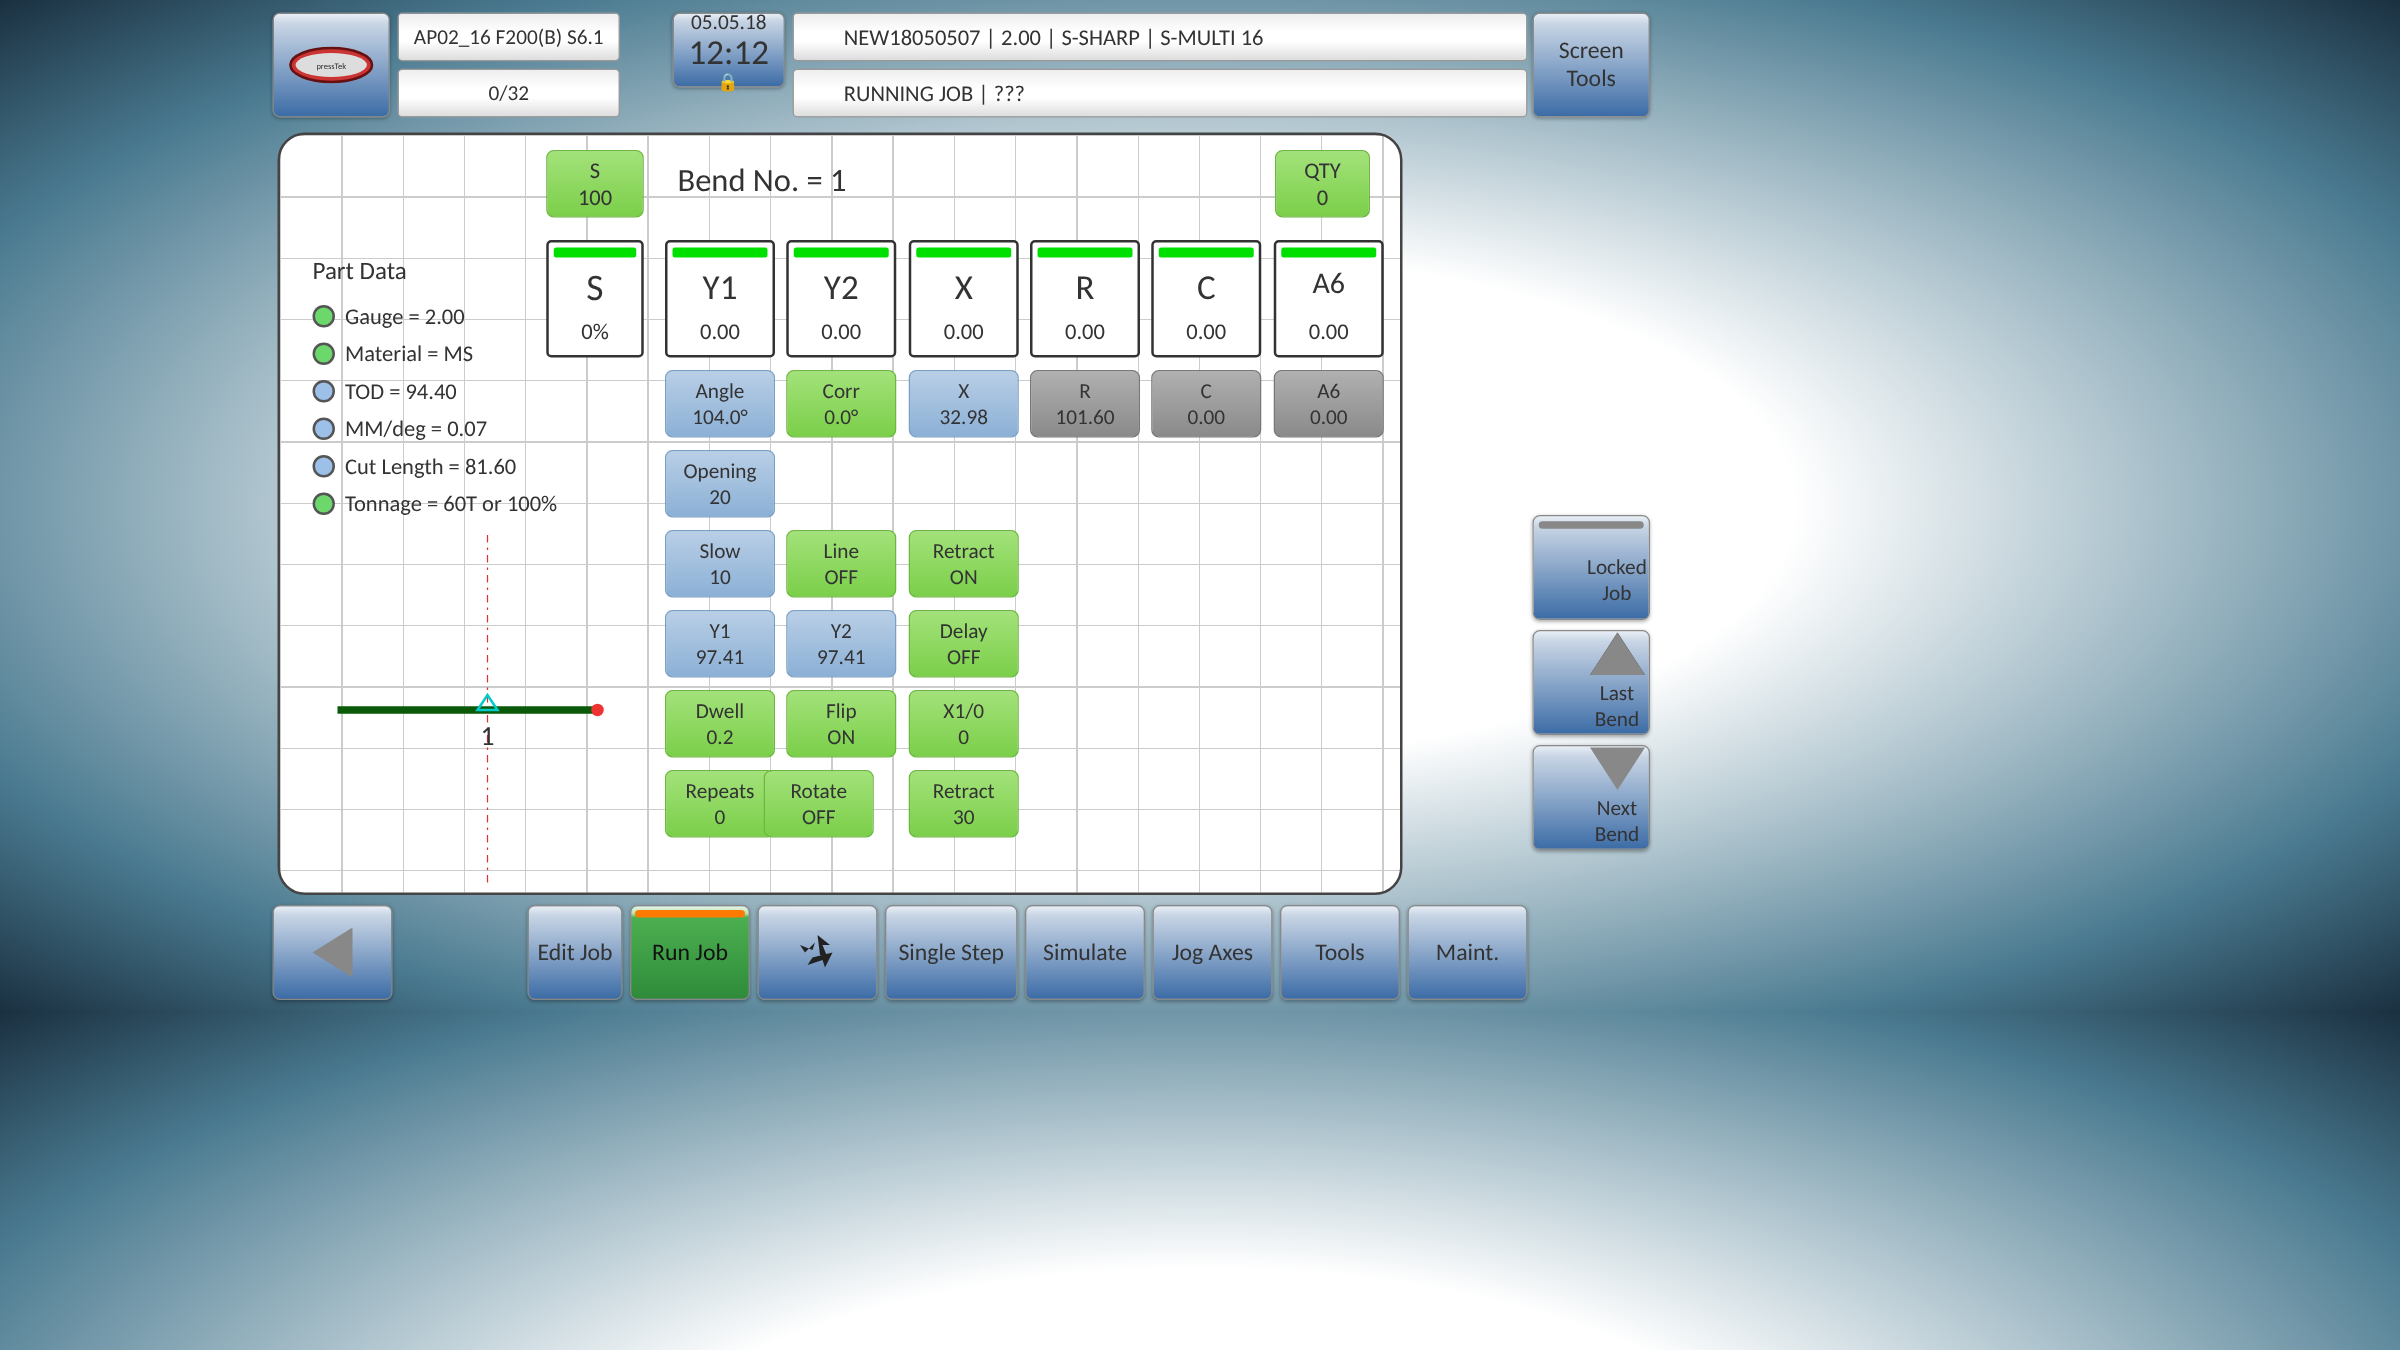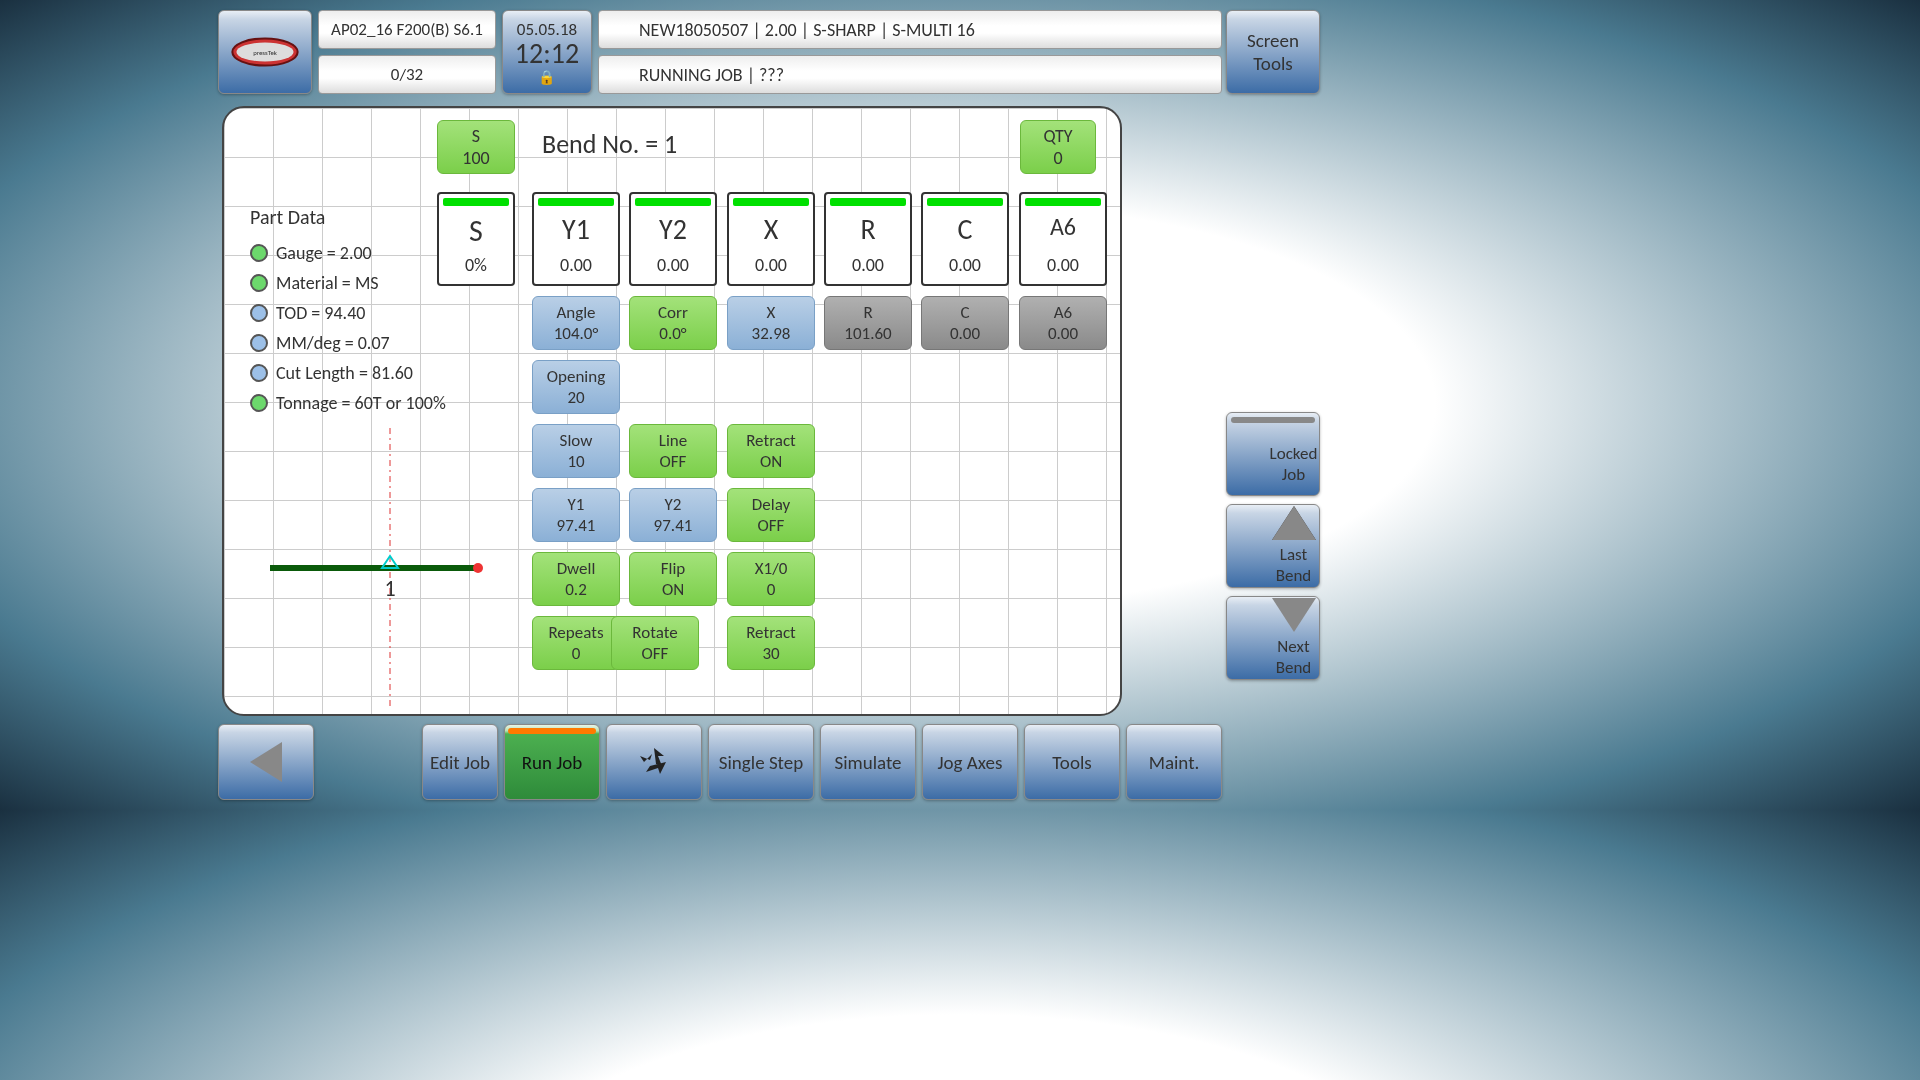--- a/index.html
+++ b/index.html
@@ -29,21 +29,21 @@
     padding: 2px 8px;
   }
   .field.left { justify-content: flex-start; }
 
   
   #topbar { position:absolute; top:10px; left:218px; right:218px; height:86px; display:flex; gap:6px; }
   #logo-btn { width:94px; height:84px; }
   #logo-btn svg { width:68px; height:30px; }
   #sys-col { display:flex; flex-direction:column; gap:6px; width:178px; }
   #sys-col .field { height:39px; font-size:17px; }
-  #dt-btn { width:90px; height:84px; }
+  #dt-btn { width:90px; height:60px;margin-left:36px; }
   #dt-btn .date { font-size:17px; }
   #dt-btn .time { font-size:28px; margin-top:-4px;}
   #dt-btn .lock { font-size:14px; color:#555; margin-top:-2px;}
   #job-col { display:flex; flex-direction:column; gap:6px; flex:1; }
   #job-col .field { height:39px; font-size:18px;padding-left:40px; }
   #tools-btn { position:absolute; top:10px; right:120px; width:94px; height:84px; font-size:19px; }
 
   
   #main {
     position:absolute; top:106px; left:222px; width:900px; height:610px;

